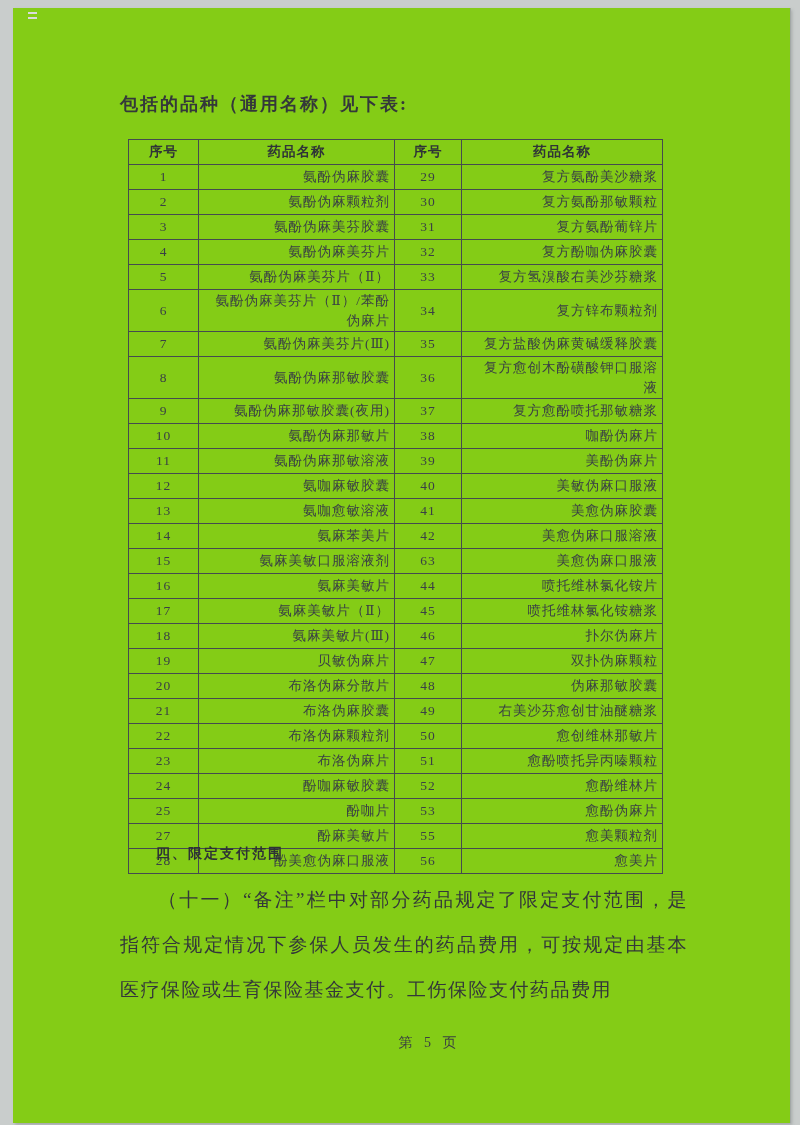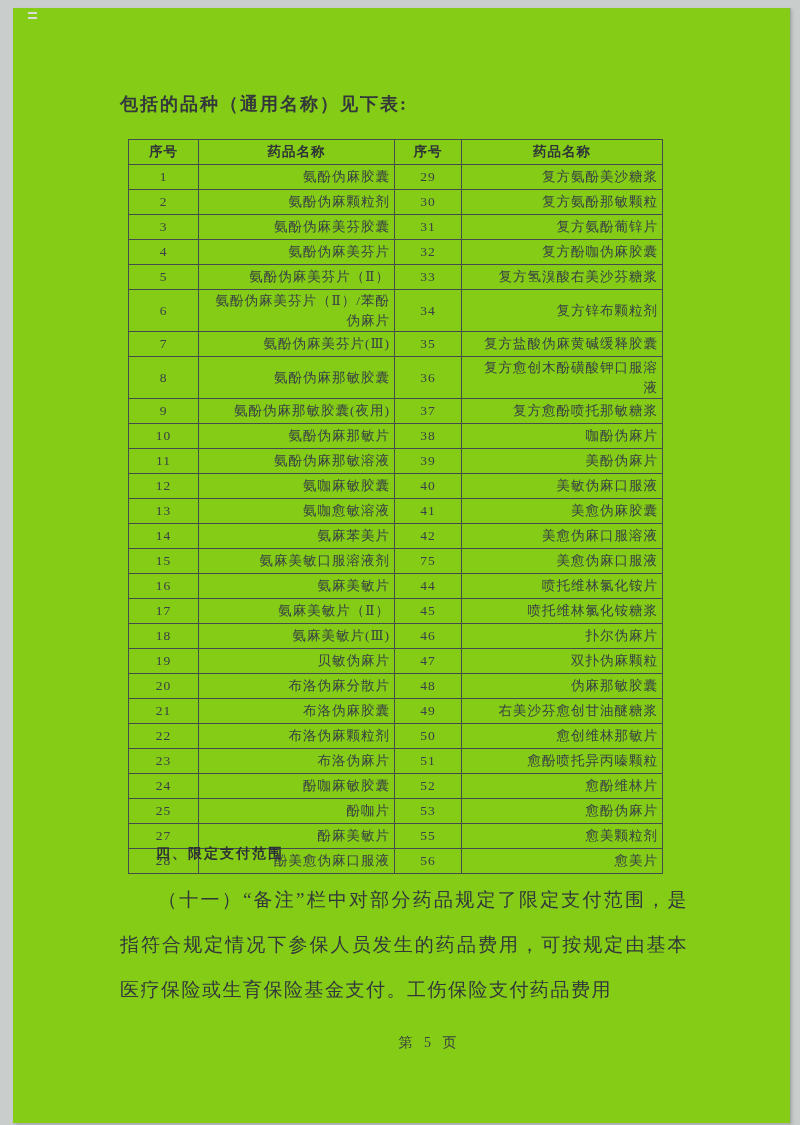--- a/index.html
+++ b/index.html
@@ -202,21 +202,21 @@
       </tr>
         <tr>
         <td class="num">14</td>
         <td class="name">氨麻苯美片</td>
         <td class="num">42</td>
         <td class="name">美愈伪麻口服溶液</td>
       </tr>
         <tr>
         <td class="num">15</td>
         <td class="name">氨麻美敏口服溶液剂</td>
-        <td class="num">75</td>
+        <td class="num">63</td>
         <td class="name">美愈伪麻口服液</td>
       </tr>
         <tr>
         <td class="num">16</td>
         <td class="name">氨麻美敏片</td>
         <td class="num">44</td>
         <td class="name">喷托维林氯化铵片</td>
       </tr>
         <tr>
         <td class="num">17</td>

